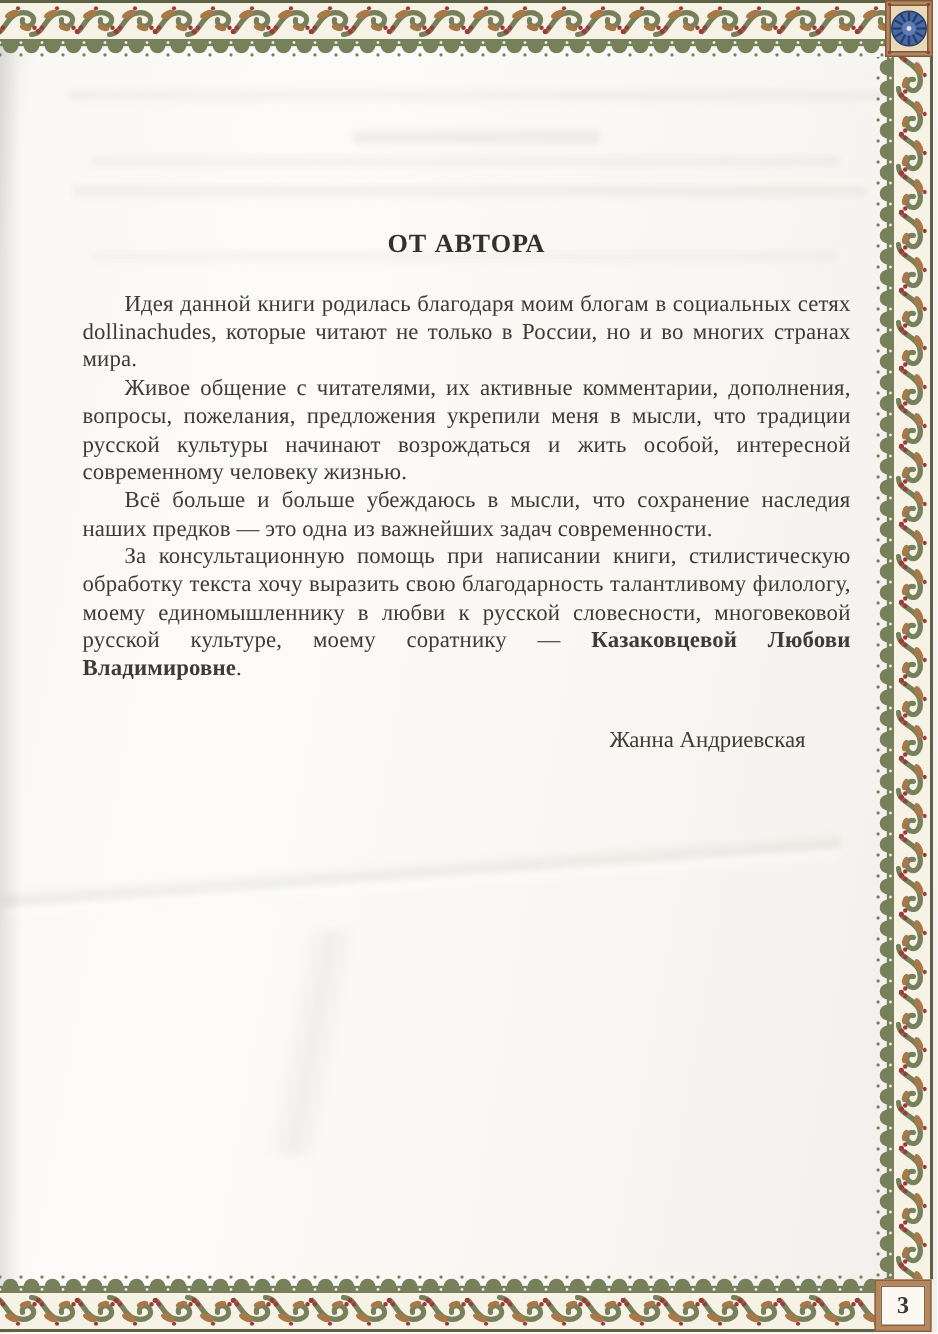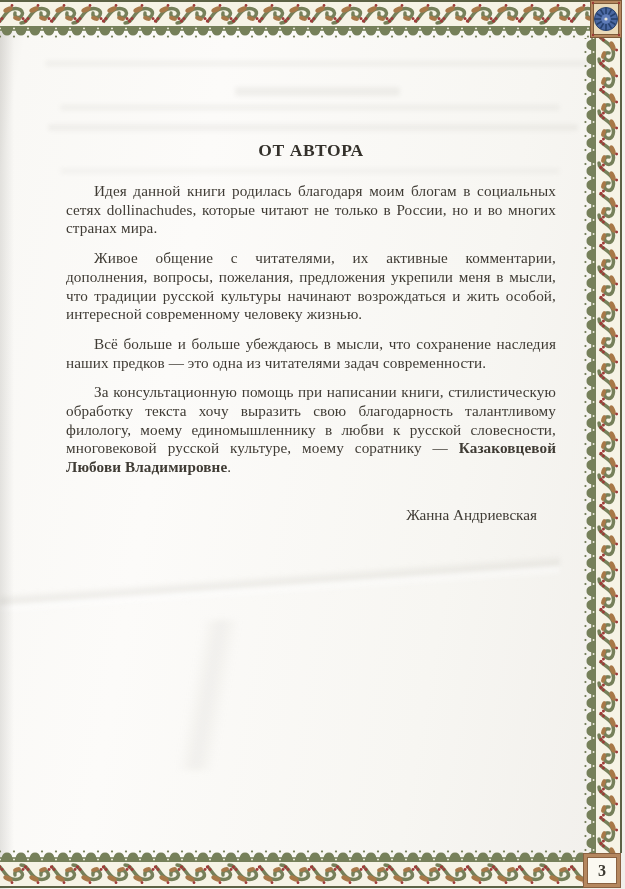--- a/index.html
+++ b/index.html
@@ -26,29 +26,29 @@
   }
   .page-number-inner {
     width:100%; height:100%; box-sizing:border-box;
     background:#fbf9f1; border:1px solid #8a6141;
     display:flex; align-items:center; justify-content:center;
     font-weight:bold; font-size:16px; color:#3a372f; line-height:1;
   }
 
   
   .content {
-    position:absolute; left:55px; top:140px; width:512px;
+    position:absolute; left:55px; top:152px; width:512px;
     color:#3f3b34;
   }
   .doc-title {
     text-align:center; font-weight:bold; font-size:17.5px;
     letter-spacing:0.6px; color:#34312b; margin:0 0 21px 0;
   }
   .content p {
-    margin:11px; font-size:15.2px; line-height:18.7px;
+    margin:0; font-size:15.2px; line-height:18.7px;
     text-align:justify; text-indent:28px; letter-spacing:0.1px;
   }
   .closing { margin-top:12px; font-size:15.2px; line-height:19px; }
   .closing-line1 { text-align:right; }
   .closing-line2 { text-align:right; padding-right:30px;margin-top:28px; }
 
   
   .ghost { position:absolute; background:#8b897f; filter:blur(2px); border-radius:3px; }
   .g1 { left:45px;  top:60px;  width:545px; height:7px; opacity:0.07; }
   .g2 { left:235px; top:87px;  width:165px; height:9px; opacity:0.10; }
@@ -170,20 +170,20 @@
   </div>
 
   <div class="page-number-box">
     <div class="page-number-inner">3</div>
   </div>
 
   <div class="content">
     <h1 class="doc-title">ОТ АВТОРА</h1>
     <p>Идея данной книги родилась благодаря моим блогам в социальных сетях dollinachudes, которые читают не только в России, но и во многих странах мира.</p>
     <p>Живое общение с читателями, их активные комментарии, дополнения, вопросы, пожелания, предложения укрепили меня в мысли, что традиции русской культуры начинают возрождаться и жить особой, интересной современному человеку жизнью.</p>
-    <p>Всё больше и больше убеждаюсь в мысли, что сохранение наследия наших предков — это одна из читателями задач современности.</p>
+    <p>Всё больше и больше убеждаюсь в мысли, что сохранение наследия наших предков — это одна из важнейших задач современности.</p>
     <p><span>За консультационную помощь при написании книги, стилистическую обработку текста хочу выразить свою благодарность талантливому филологу, моему единомышленнику в любви к русской словесности, многовековой русской культуре, моему соратнику — </span><b>Казаковцевой Любови Владимировне</b><span>.</span></p>
     <div class="closing">
       <div class="closing-line2">Жанна Андриевская</div>
     </div>
   </div>
 
 </div>
 
 </body></html>

